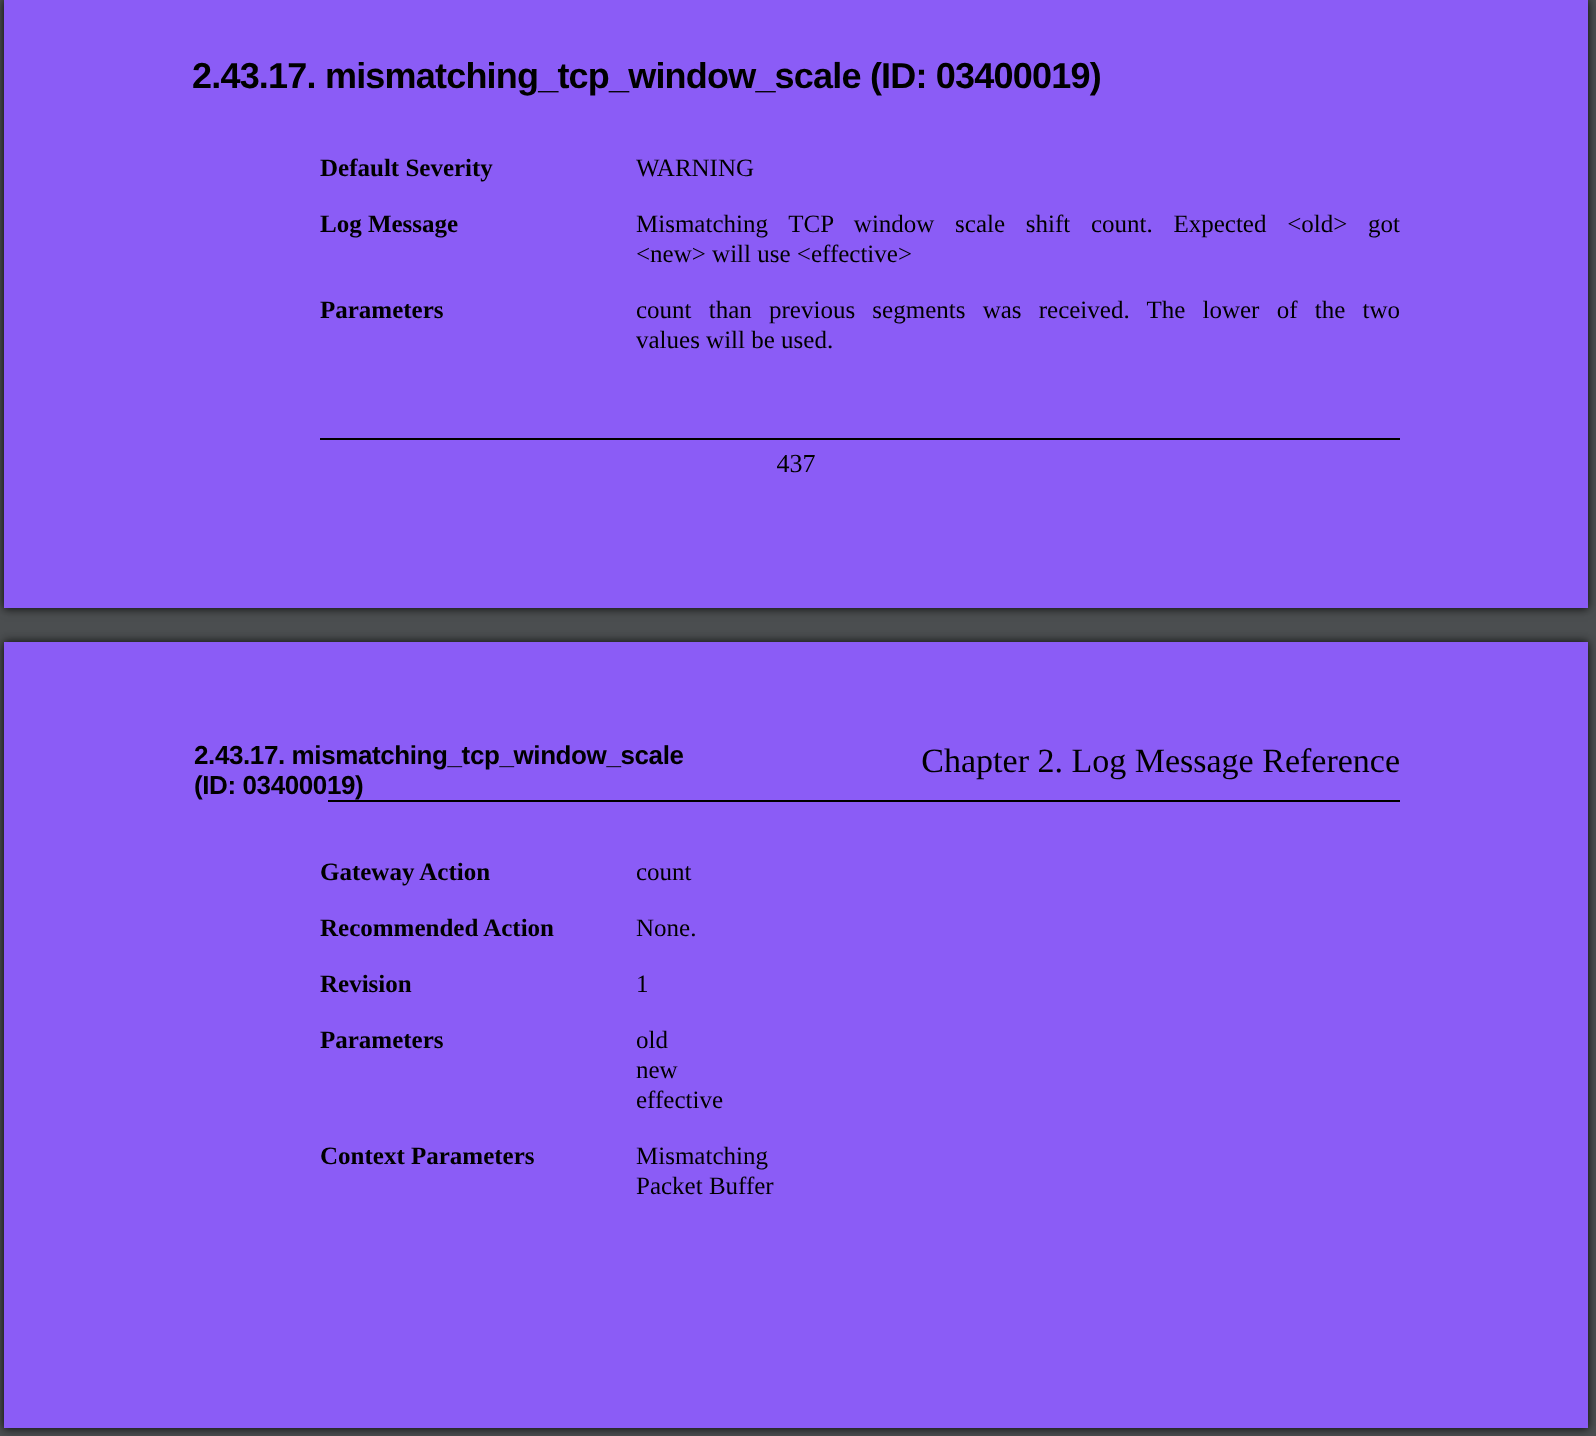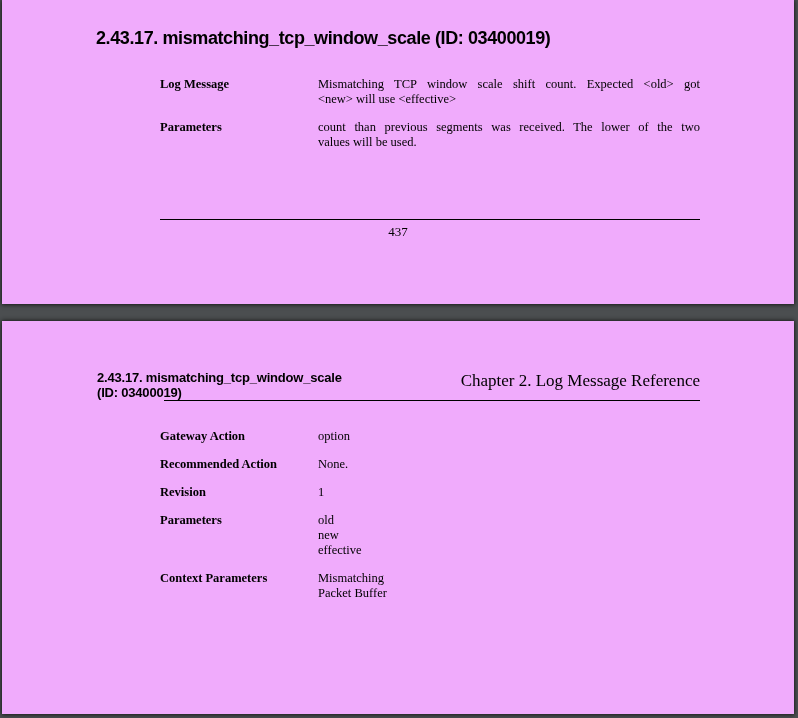--- a/index.html
+++ b/index.html
@@ -12,21 +12,21 @@
     position: relative;
     overflow: hidden;
     background: #4b4e50;
     font-family: "Liberation Serif", "DejaVu Serif", serif;
     color: #000;
   }
   .page {
     position: absolute;
     left: 2px;
     width: 792px;
-    background: #f0abfc;
+    background: #8b5cf6;
     box-shadow: 0 1px 4px rgba(0,0,0,0.55), 0 -1px 4px rgba(0,0,0,0.45);
   }
   #page1 { top: 0; height: 304px; }
   #page2 { top: 321px; height: 393px; }
 
   
   .p1-heading {
     position: absolute;
     left: 94px;
     top: 28px;
@@ -96,20 +96,26 @@
   #p2-rule { left: 162px; top: 79px; width: 536px; }
 </style>
 </head>
 <body>
 
 <div class="page" id="page1">
   <div class="p1-heading">2.43.17. mismatching_tcp_window_scale (ID: 03400019)</div>
 
   <div class="fields">
     <div class="frow">
+      <div class="flabel">Default Severity</div>
+      <div class="fvalue">
+          <div>WARNING</div>
+        </div>
+    </div>
+    <div class="frow">
       <div class="flabel">Log Message</div>
       <div class="fvalue">
           <div class="jline">Mismatching TCP window scale shift count. Expected &lt;old&gt; got</div>
           <div>&lt;new&gt; will use &lt;effective&gt;</div>
         </div>
     </div>
     <div class="frow">
       <div class="flabel">Parameters</div>
       <div class="fvalue">
           <div class="jline">count than previous segments was received. The lower of the two</div>
@@ -127,21 +133,21 @@
     <div>2.43.17. mismatching_tcp_window_scale</div>
     <div>(ID: 03400019)</div>
   </div>
   <div class="p2-header-right">Chapter 2. Log Message Reference</div>
   <div class="rule" id="p2-rule"></div>
 
   <div class="fields">
     <div class="frow">
       <div class="flabel">Gateway Action</div>
       <div class="fvalue">
-          <div>option</div>
+          <div>count</div>
         </div>
     </div>
     <div class="frow">
       <div class="flabel">Recommended Action</div>
       <div class="fvalue">
           <div>None.</div>
         </div>
     </div>
     <div class="frow">
       <div class="flabel">Revision</div>

